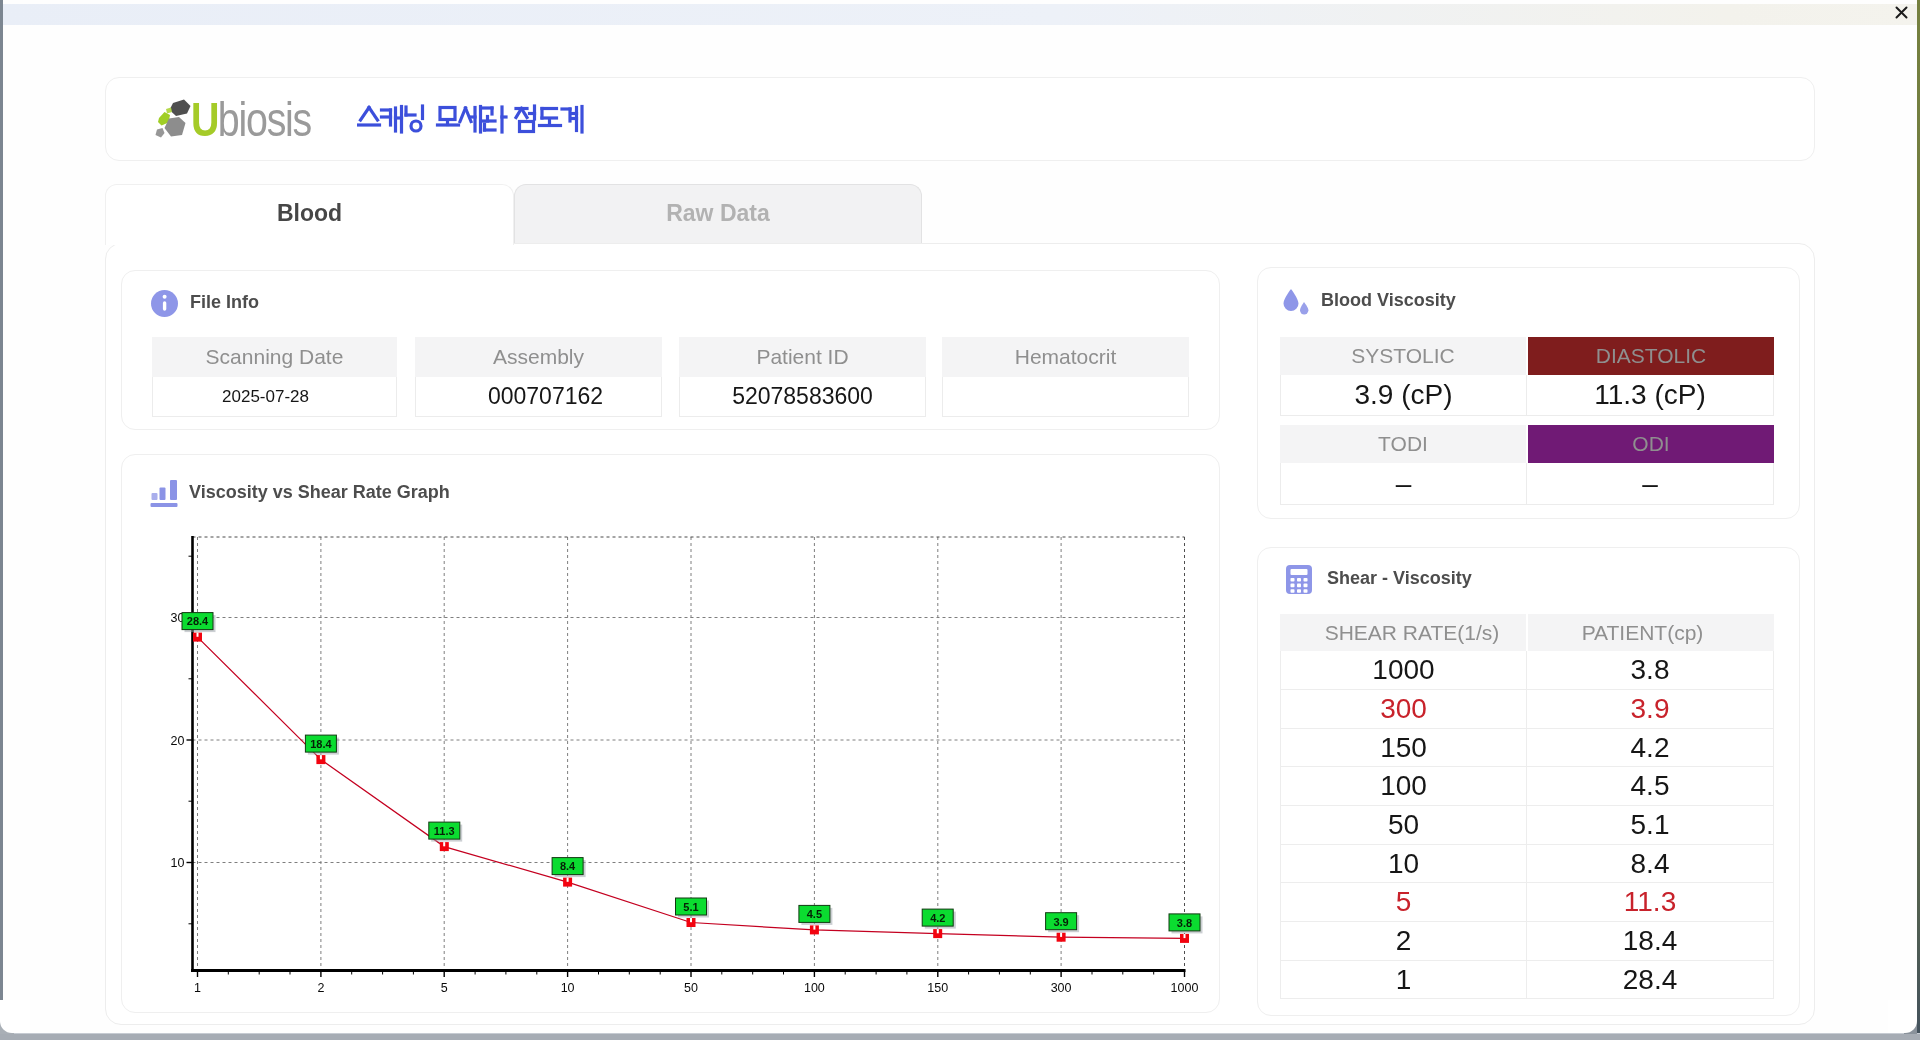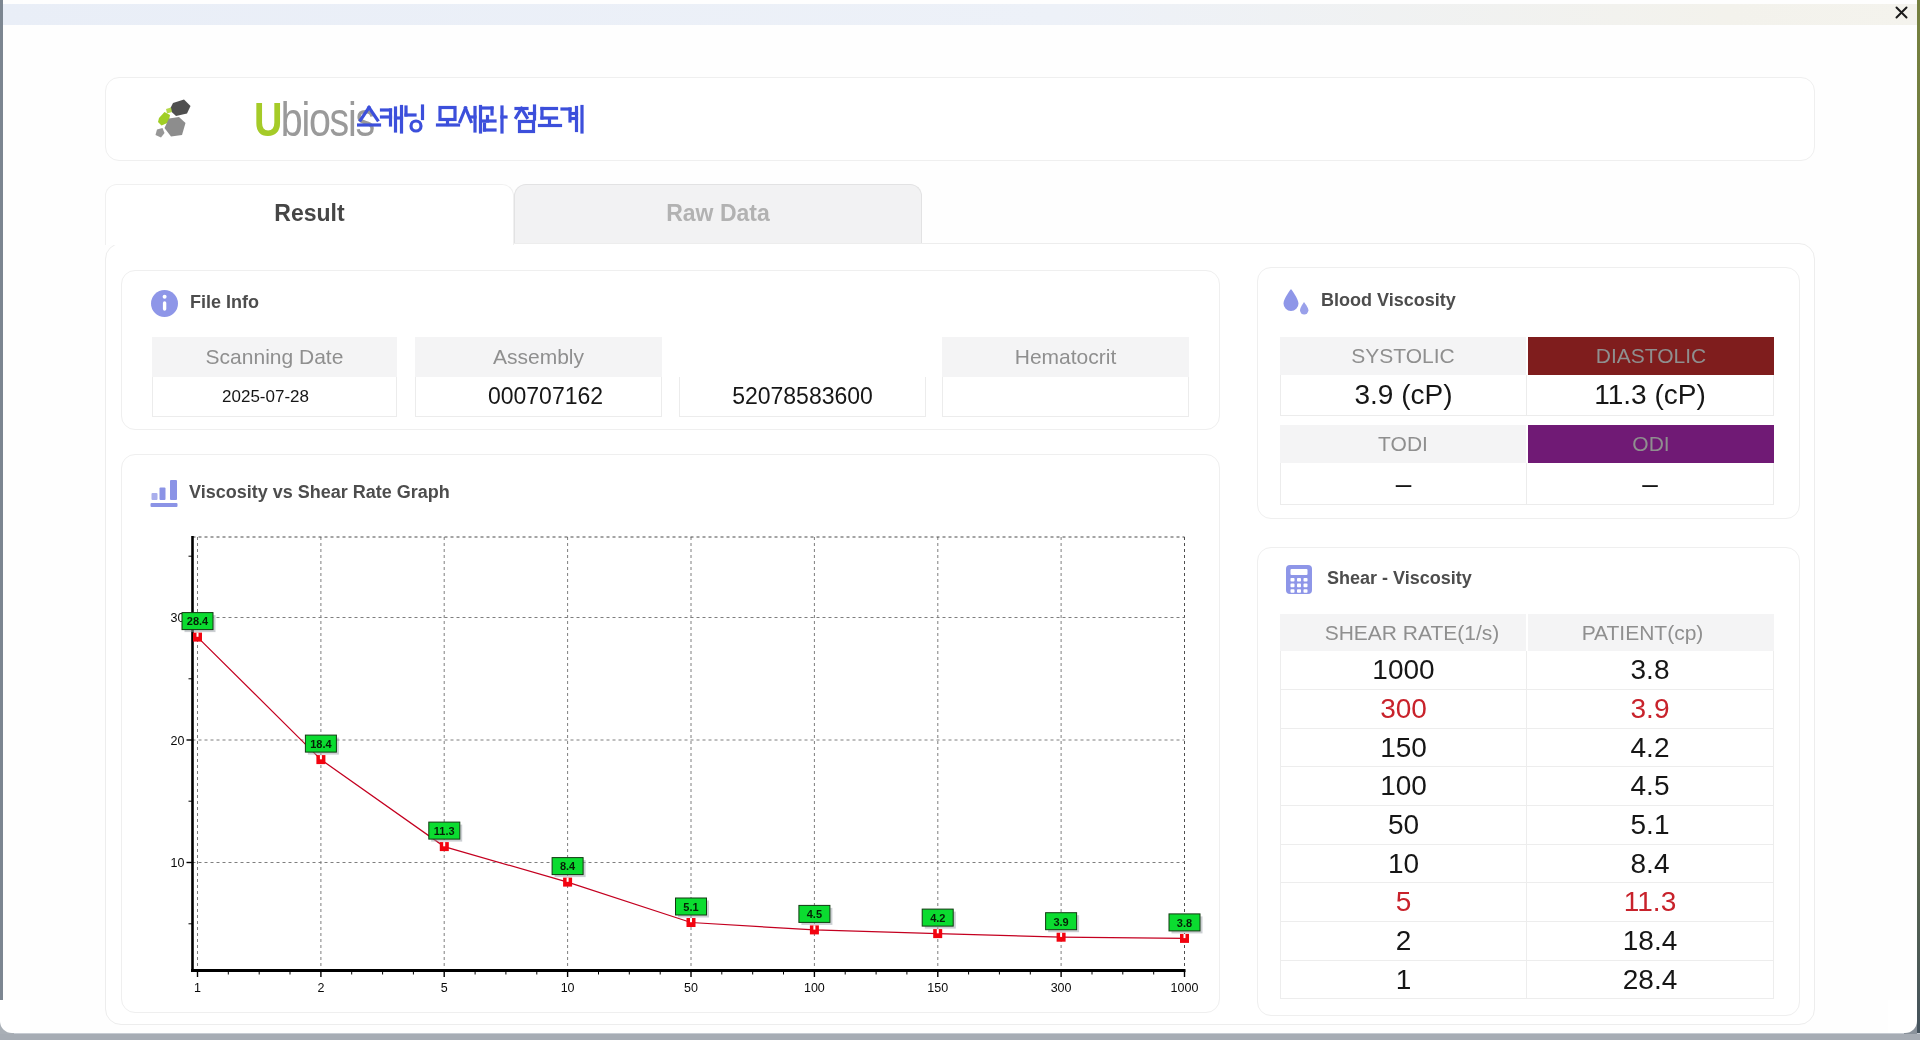--- a/index.html
+++ b/index.html
@@ -1,19 +1,19 @@
 <!DOCTYPE html>
 <html><head>
 <meta charset="utf-8">
 <style>
   * { margin:0; padding:0; box-sizing:border-box; }
   html,body { width:1920px; height:1040px; overflow:hidden; background:#fff;
     font-family:"Liberation Sans", sans-serif; }
   .abs { position:absolute; }
-  #stage { position:relative; width:1920px; height:1040px; background:#fefefe;text-align:center; }
+  #stage { position:relative; width:1920px; height:1040px; background:#fefefe; }
   .card { position:absolute; background:#fff; border:1px solid #efefef; border-radius:14px; }
   .ttl { position:absolute; font-weight:bold; font-size:18px; color:#4d4d4d; }
   .glab { color:#8f8f8f; font-size:21px; }
   .gval { color:#161616; font-size:28px; }
   .cell { position:absolute; display:flex; align-items:center; justify-content:center; }
 </style>
 </head>
 <body>
 <div id="stage">
 
@@ -88,34 +88,35 @@
         <line x1="225.0" y1="2.5" x2="225.0" y2="28.0"></line>
       </g>
     </svg>
 
   <div class="abs" style="left:514px;top:184px;width:408px;height:59px;background:#f2f2f3;border:1px solid #e2e2e3;border-bottom:none;border-radius:12px 12px 0 0;"></div>
   <div class="cell" style="left:514px;top:184px;width:408px;height:59px;font-weight:bold;font-size:23px;color:#b2b2b2;">Raw Data</div>
 
   <div class="abs" style="left:105px;top:243px;width:1710px;height:782px;background:#fff;border:1px solid #ededed;border-radius:16px;"></div>
 
   <div class="abs" style="left:105px;top:184px;width:409px;height:61px;background:#fff;border:1px solid #f0f0f0;border-bottom:none;border-radius:12px 12px 0 0;"></div>
-  <div class="cell" style="left:105px;top:184px;width:409px;height:59px;font-weight:bold;font-size:23px;color:#464646;">Result</div>
+  <div class="cell" style="left:105px;top:184px;width:409px;height:59px;font-weight:bold;font-size:23px;color:#464646;">Blood</div>
 
   <div class="card" style="left:121px;top:270px;width:1099px;height:160px;"></div>
   <svg class="abs" style="left:151px;top:290px;" width="27" height="27" viewBox="0 0 27 27">
     <circle cx="13.5" cy="13.5" r="13.5" fill="#8e96e8"></circle>
     <rect x="11.9" y="11.2" width="3.4" height="9.6" rx="1.7" fill="#fff"></rect>
     <circle cx="13.6" cy="6.8" r="2" fill="#fff"></circle>
   </svg>
   <div class="ttl" style="left:190px;top:292px;">File Info</div>
 
   <div class="cell glab" style="left:152px;top:337px;width:245px;height:40px;background:#f4f4f5;">Scanning Date</div>
   <div class="cell gval" style="left:152px;top:377px;width:245px;height:40px;border:1px solid #ececec;border-top:none;font-size:17px;padding-right:18px;">2025-07-28</div>
   <div class="cell glab" style="left:415px;top:337px;width:247px;height:40px;background:#f4f4f5;">Assembly</div>
   <div class="cell gval" style="left:415px;top:377px;width:247px;height:40px;border:1px solid #ececec;border-top:none;font-size:23px;padding-left:14px;">000707162</div>
+  <div class="cell glab" style="left:679px;top:337px;width:247px;height:40px;background:#f4f4f5;">Patient ID</div>
   <div class="cell gval" style="left:679px;top:377px;width:247px;height:40px;border:1px solid #ececec;border-top:none;font-size:23px;">52078583600</div>
   <div class="cell glab" style="left:942px;top:337px;width:247px;height:40px;background:#f4f4f5;">Hematocrit</div>
   <div class="cell gval" style="left:942px;top:377px;width:247px;height:40px;border:1px solid #ececec;border-top:none;"></div>
 
   <div class="card" style="left:121px;top:454px;width:1099px;height:559px;"></div>
   <svg class="abs" style="left:150px;top:479px;" width="29" height="29" viewBox="0 0 29 29">
     <rect x="1.5" y="14" width="6" height="7" rx="1" fill="#a9aeec"></rect>
     <rect x="9.5" y="8.5" width="6" height="12.5" rx="1" fill="#8b93e6"></rect>
     <rect x="20" y="1" width="7" height="20" rx="1" fill="#8b93e6"></rect>
     <rect x="0.5" y="24" width="27" height="4" rx="1" fill="#8b93e6"></rect>

